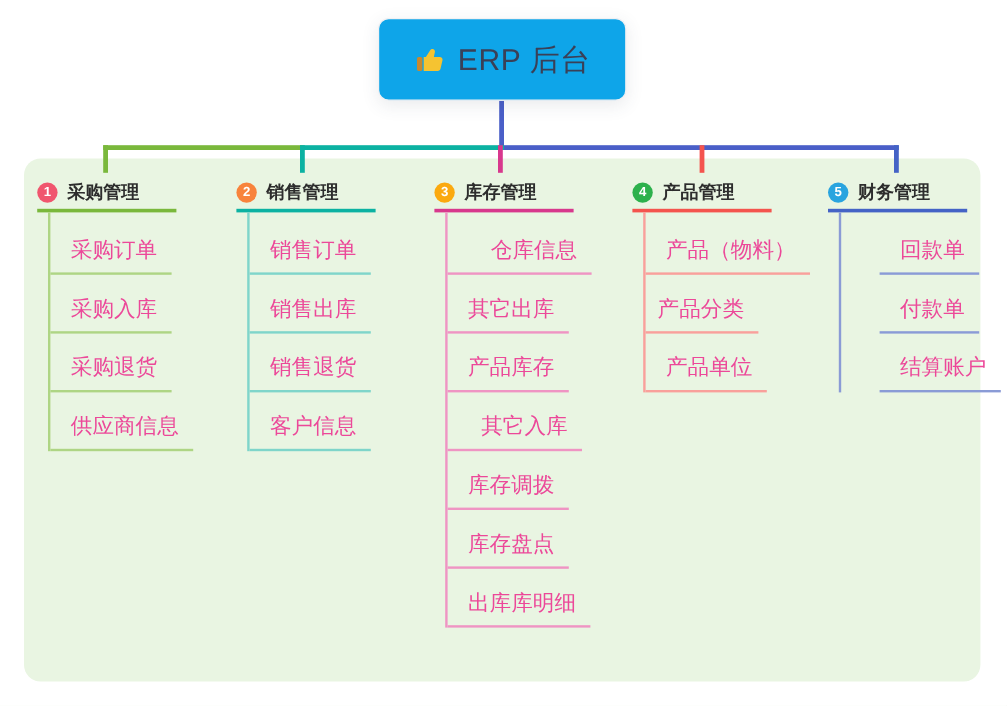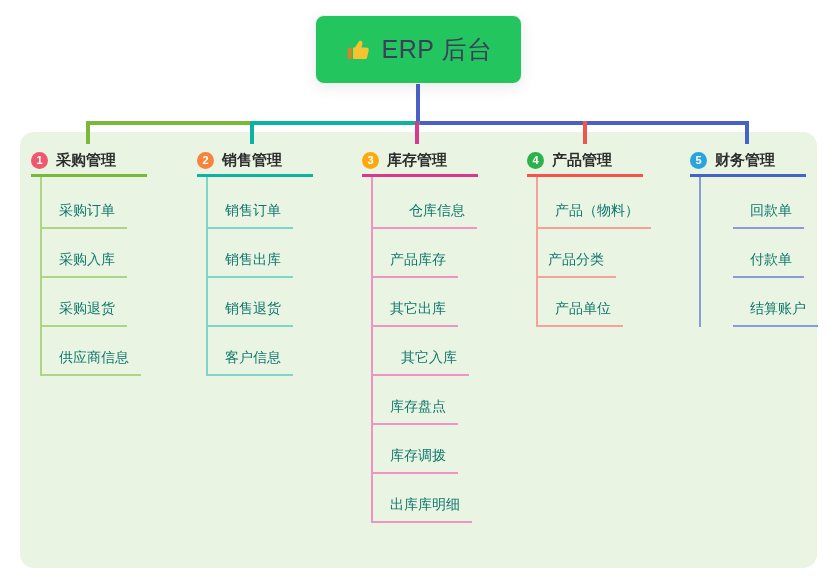--- a/index.html
+++ b/index.html
@@ -3,21 +3,21 @@
 <meta charset="utf-8">
 <style>
   html,body{margin:0;padding:0;background:#ffffff;}
   #stage{
     position:relative;width:839px;height:588px;overflow:hidden;
     font-family:"Liberation Sans","DejaVu Sans",sans-serif;background:#ffffff;
   }
   
   .root-card{
     position:absolute;left:315px;top:15px;width:207px;height:69px;
-    background:#22c55e;border:1px solid #f1f1f3;border-radius:9px;
+    background:#0ea5e9;border:1px solid #f1f1f3;border-radius:9px;
     box-shadow:0 4px 14px rgba(60,70,90,.10);
     display:flex;align-items:center;justify-content:center;gap:10px;
     box-sizing:border-box;z-index:5;
   }
   .root-title{font-size:25px;font-weight:500;color:#3a4057;letter-spacing:.5px;}
   .root-icon{width:27px;height:27px;flex:0 0 auto;}
   
   .panel{
     position:absolute;left:20px;top:132px;width:797px;height:436px;
     background:#e9f5e2;border-radius:14px;z-index:1;
@@ -37,21 +37,21 @@
     color:#fff;font-size:11px;font-weight:bold;line-height:17px;text-align:center;
   }
   .branch-label{margin-left:8px;font-size:15px;font-weight:600;color:#2d2d2d;white-space:nowrap;}
   .children{margin-left:9px;border-left:2px solid #000;width:max-content;}
   .child-row{
     height:49px;display:flex;align-items:flex-end;
     padding:0 12px 7px 17px;border-bottom:2px solid #000;
     box-sizing:border-box;width:max-content;
   }
   .child-row:first-child{height:52px;}
-  .child-label{font-size:14px;color:#0f766e;white-space:nowrap;}
+  .child-label{font-size:18px;color:#ec4899;white-space:nowrap;}
 </style>
 </head>
 <body>
 
 <div id="stage">
 
   <div class="panel" style="background: rgb(233, 245, 226);"></div>
 
   <div class="root-card">
     <svg class="root-icon" viewBox="0 0 24 24" aria-hidden="true">
@@ -113,33 +113,33 @@
     <div class="branch" style="left: 362px;">
     <div class="branch-head" style="border-bottom-color: rgb(216, 56, 141);">
       <span class="badge" style="background: rgb(251, 169, 15);">3</span>
       <span class="branch-label">库存管理</span>
     </div>
     <div class="children" style="border-left-color: rgb(239, 148, 195);">
         <div class="child-row" style="border-bottom-color: rgb(239, 148, 195); padding-left: 36px;">
           <span class="child-label">仓库信息</span>
         </div>
         <div class="child-row" style="border-bottom-color: rgb(239, 148, 195);">
-          <span class="child-label">产品库存</span>
+          <span class="child-label">其它出库</span>
         </div>
         <div class="child-row" style="border-bottom-color: rgb(239, 148, 195);">
-          <span class="child-label">其它出库</span>
+          <span class="child-label">产品库存</span>
         </div>
         <div class="child-row" style="border-bottom-color: rgb(239, 148, 195); padding-left: 28px;">
           <span class="child-label">其它入库</span>
         </div>
         <div class="child-row" style="border-bottom-color: rgb(239, 148, 195);">
-          <span class="child-label">库存盘点</span>
+          <span class="child-label">库存调拨</span>
         </div>
         <div class="child-row" style="border-bottom-color: rgb(239, 148, 195);">
-          <span class="child-label">库存调拨</span>
+          <span class="child-label">库存盘点</span>
         </div>
         <div class="child-row" style="border-bottom-color: rgb(239, 148, 195);">
           <span class="child-label">出库库明细</span>
         </div>
       </div>
   </div>
     <div class="branch" style="left: 527px;">
     <div class="branch-head" style="border-bottom-color: rgb(244, 84, 78);">
       <span class="badge" style="background: rgb(45, 177, 76);">4</span>
       <span class="branch-label">产品管理</span>

